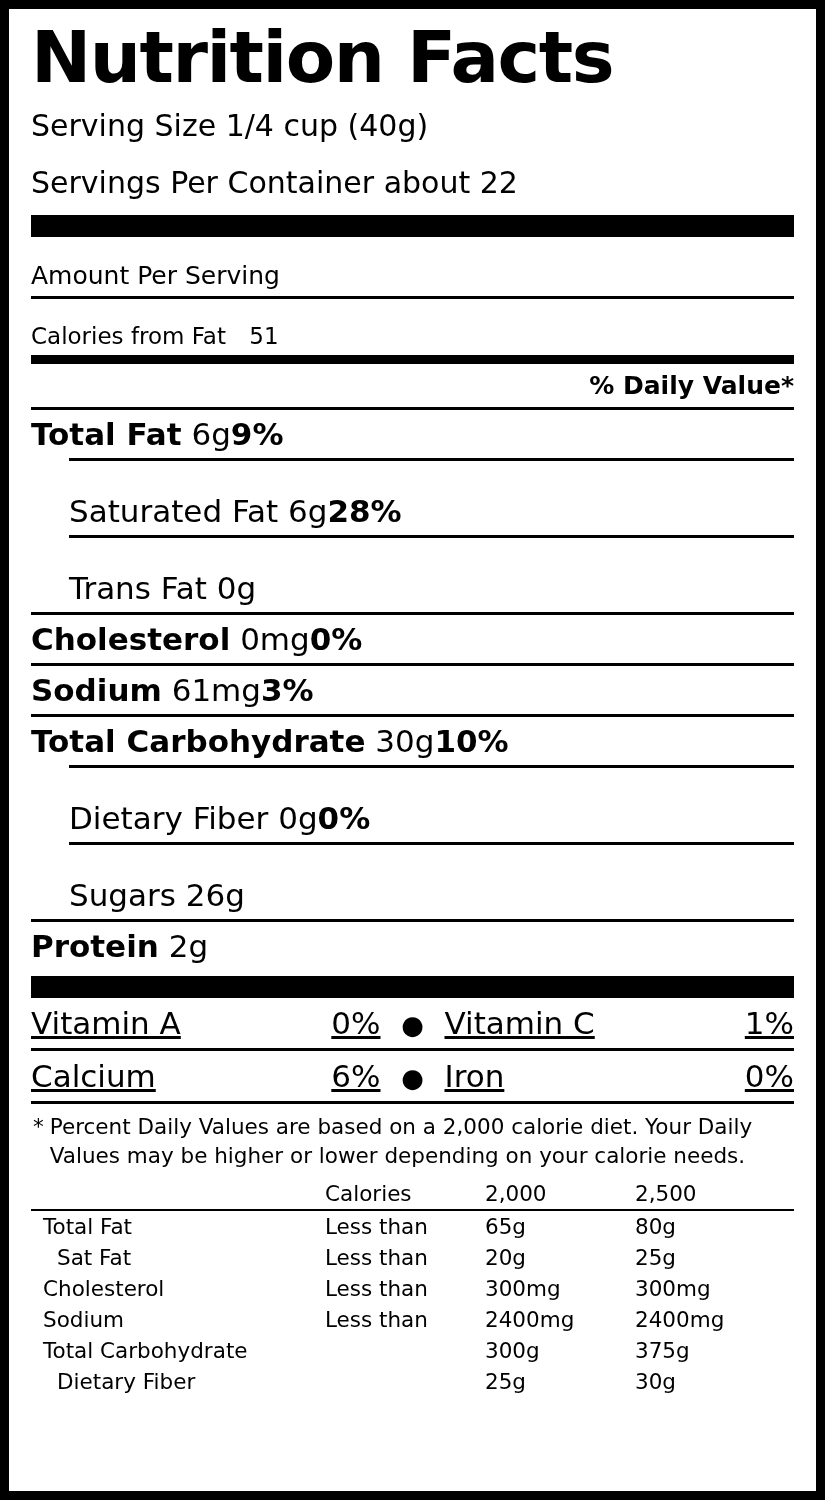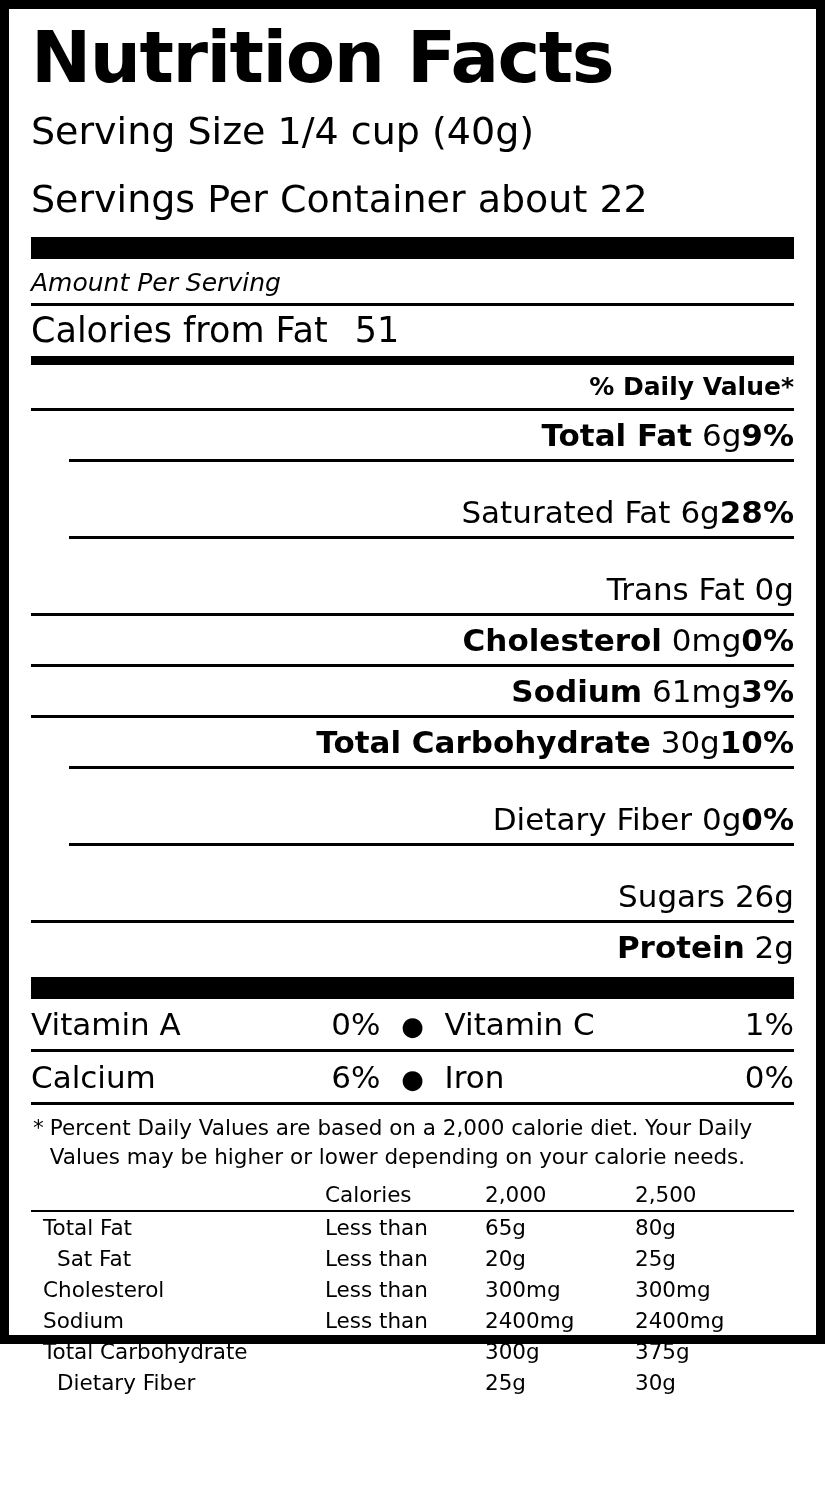--- a/index.html
+++ b/index.html
@@ -10,36 +10,36 @@
   body {
     width: 825px;
     height: 1500px;
     font-family: "DejaVu Sans", sans-serif;
     color: #000000;
     -webkit-font-smoothing: antialiased;
   }
   .label {
     box-sizing: border-box;
     width: 825px;
-    height: 1344px;
+    height: 1500px;
     border: 9px solid #000;
     padding: 10px 22px 6px 22px;
     background: #fff;
     position: relative;
   }
   .title {
     font-size: 72px;
     font-weight: 700;
     letter-spacing: -1.5px;
     line-height: 0.95;
     margin: 4px 0 6px 0;
     white-space: nowrap;
   }
   .serving {
-    font-size: 38px;
+    font-size: 30px;
     line-height: 1.42;
     margin-top: 14px;
   }
   .bar-thick {
     height: 22px;
     background: #000;
     margin: 10px 0 0 0;
   }
   .bar-med {
     height: 9px;
@@ -50,64 +50,65 @@
     height: 3px;
     background: #000;
   }
   .rule-indent {
     height: 3px;
     background: #000;
     margin-left: 38px;
   }
   .amount {
     font-size: 25px;
-    padding: 9px 0 6px 0;
-    font-style: italic;
+    padding: 24px 0 6px 0;
   }
   .cal-row {
     display: flex;
     align-items: baseline;
     justify-content: space-between;
     padding: 4px 0 6px 0;
   }
   .cal-left {
     font-size: 31px;
   }
   .cal-left b { font-weight: 700; font-size: 33px; }
   .cal-right {
-    font-size: 35px;
+    font-size: 23px;
+    margin-top: 20px;
   }
   .cal-right .num { margin-left: 16px; }
   .dv-row {
     text-align: right;
     font-size: 25px;
     font-weight: 700;
     padding: 7px 0 7px 0;
   }
   .nut-row {
     display: flex;
     align-items: baseline;
-    justify-content: flex-end;
+    justify-content: flex-start;
     padding: 6px 0 6px 0;
     font-size: 31px;
   }
   .nut-row.indent { padding-left: 38px; margin-top: 26px; }
   .nut-row .name b { font-weight: 700; }
   .nut-row .pct { font-weight: 700; }
   .vit-block {
     display: flex;
     align-items: baseline;
     font-size: 31px;
     padding: 7px 0 7px 0;
   }
   .vit-cell {
     display: flex;
     flex: 1;
     align-items: flex-end;
     justify-content: space-between;
+    text-decoration: underline;
   }
   .vit-dot {
     width: 64px;
     text-align: center;
     font-size: 26px;
     line-height: 1;
   }
   .footnote {
     font-size: 21.5px;
     line-height: 1.35;

